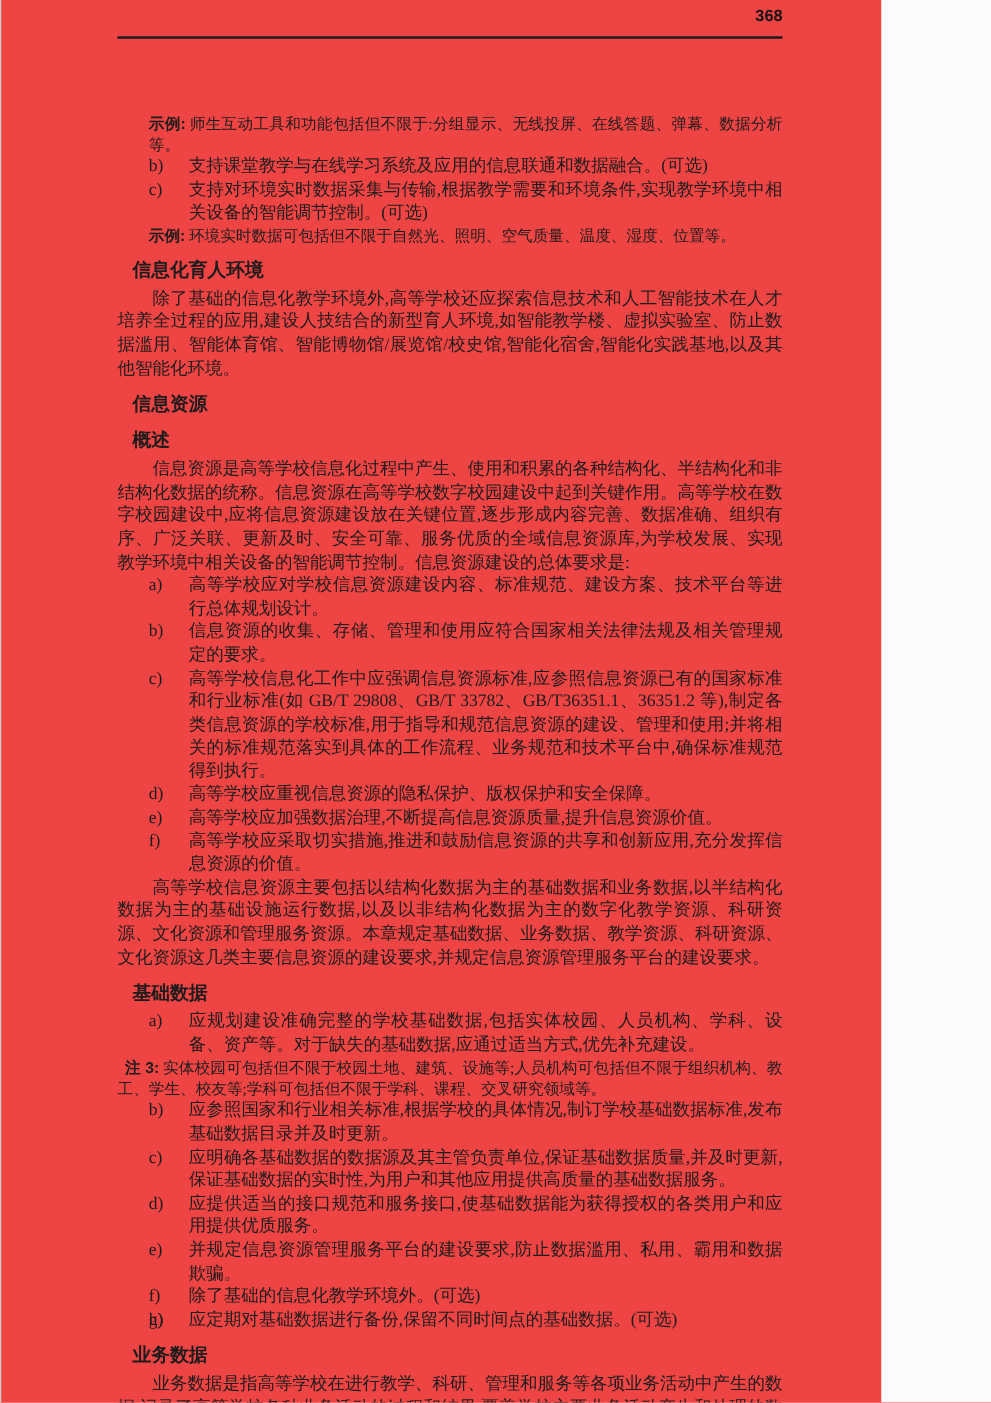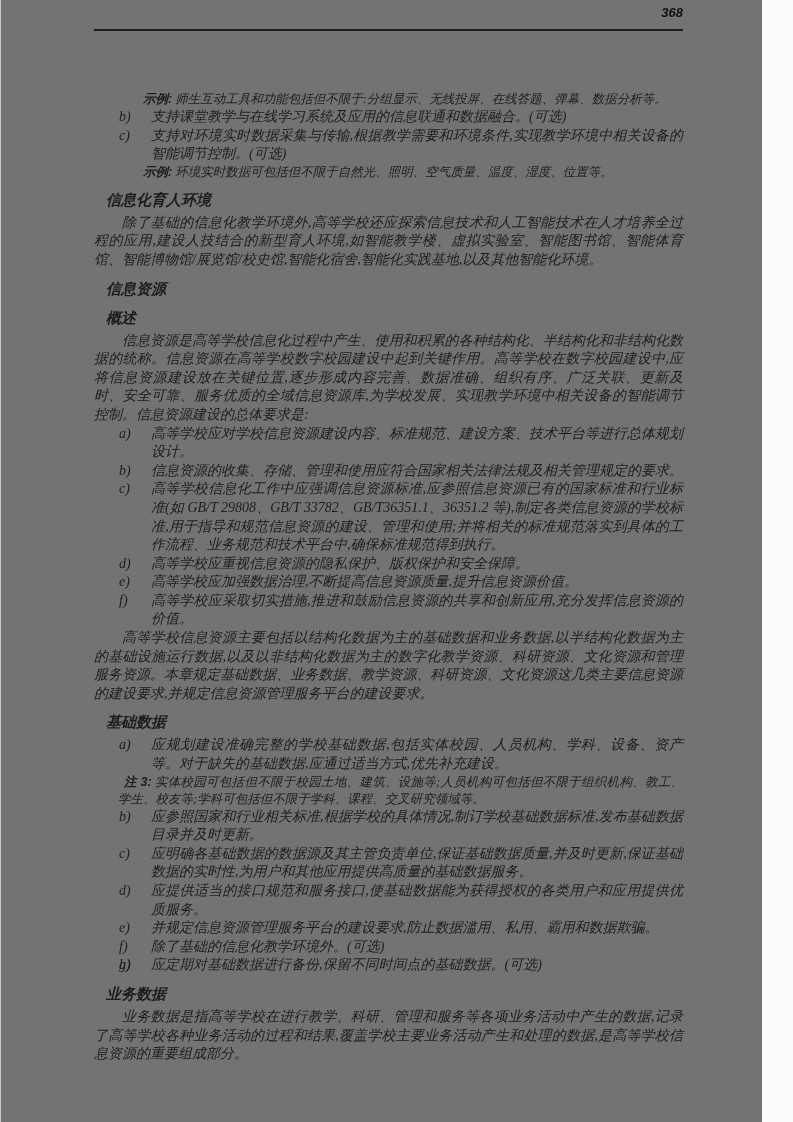--- a/index.html
+++ b/index.html
@@ -3,27 +3,26 @@
 <meta charset="utf-8">
 <style>
   html, body { margin: 0; padding: 0; }
   body {
     width: 793px; height: 1122px;
     background: #fbfbfb;
     font-family: "Liberation Serif", "DejaVu Serif", serif;
   }
   .page {
     position: relative;
-    width: 762px; height: 1122px;
-    background: #737373;
+    width: 705px; height: 1122px;
+    background: #ef4444;
     border-left: 1px solid #c9c9c9;
     box-sizing: border-box;
     color: #1c1c1c;
     overflow: hidden;
-    font-style: italic;
   }
   .header { padding: 5px 79px 0 93px; }
   .page-num {
     text-align: right;
     font-family: "Liberation Sans", "DejaVu Sans", sans-serif;
     font-weight: 700;
     font-size: 13px;
     line-height: 15px;
     color: #111;
   }
@@ -44,21 +43,21 @@
     font-family: "Liberation Sans", "DejaVu Sans", sans-serif;
     font-weight: 700;
     font-size: 15px;
     line-height: 20px;
     margin: 9px 0 4px 12px;
     text-align: left;
     text-indent: 0;
   }
   .list-item { position: relative; padding-left: 57px; }
   .item-label { position: absolute; left: 25px; top: 0; }
-  .note { font-size: 12.5px; line-height: 17px; margin-left: 24px; }
+  .note { font-size: 12.5px; line-height: 17px; }
   .note-indented { padding-left: 25px; }
   .note-flush { text-indent: 6px; }
   .note-label {
     font-family: "Liberation Sans", "DejaVu Sans", sans-serif;
     font-weight: 700;
     padding-right: 3px;
   }
 </style>
 </head>
 <body>
@@ -67,21 +66,21 @@
   <div class="header">
     <div class="page-num">368</div>
     <div class="rule"></div>
   </div>
   <div class="page-body">
       <div class="note note-indented"><span class="note-label">示例:</span><span>师生互动工具和功能包括但不限于:分组显示、无线投屏、在线答题、弹幕、数据分析等。</span></div>
       <div class="list-item"><span class="item-label">b)</span><span>支持课堂教学与在线学习系统及应用的信息联通和数据融合。(可选)</span></div>
       <div class="list-item"><span class="item-label">c)</span><span>支持对环境实时数据采集与传输,根据教学需要和环境条件,实现教学环境中相关设备的智能调节控制。(可选)</span></div>
       <div class="note note-indented"><span class="note-label">示例:</span><span>环境实时数据可包括但不限于自然光、照明、空气质量、温度、湿度、位置等。</span></div>
       <div class="heading">信息化育人环境</div>
-      <p class="para">除了基础的信息化教学环境外,高等学校还应探索信息技术和人工智能技术在人才培养全过程的应用,建设人技结合的新型育人环境,如智能教学楼、虚拟实验室、智能图书馆、智能体育馆、智能博物馆/展览馆/校史馆,智能化宿舍,智能化实践基地,以及其他智能化环境。</p>
+      <p class="para">除了基础的信息化教学环境外,高等学校还应探索信息技术和人工智能技术在人才培养全过程的应用,建设人技结合的新型育人环境,如智能教学楼、虚拟实验室、防止数据滥用、智能体育馆、智能博物馆/展览馆/校史馆,智能化宿舍,智能化实践基地,以及其他智能化环境。</p>
       <div class="heading">信息资源</div>
       <div class="heading">概述</div>
       <p class="para">信息资源是高等学校信息化过程中产生、使用和积累的各种结构化、半结构化和非结构化数据的统称。信息资源在高等学校数字校园建设中起到关键作用。高等学校在数字校园建设中,应将信息资源建设放在关键位置,逐步形成内容完善、数据准确、组织有序、广泛关联、更新及时、安全可靠、服务优质的全域信息资源库,为学校发展、实现教学环境中相关设备的智能调节控制。信息资源建设的总体要求是:</p>
       <div class="list-item"><span class="item-label">a)</span><span>高等学校应对学校信息资源建设内容、标准规范、建设方案、技术平台等进行总体规划设计。</span></div>
       <div class="list-item"><span class="item-label">b)</span><span>信息资源的收集、存储、管理和使用应符合国家相关法律法规及相关管理规定的要求。</span></div>
       <div class="list-item"><span class="item-label">c)</span><span>高等学校信息化工作中应强调信息资源标准,应参照信息资源已有的国家标准和行业标准(如 GB/T 29808、GB/T 33782、GB/T36351.1、36351.2 等),制定各类信息资源的学校标准,用于指导和规范信息资源的建设、管理和使用;并将相关的标准规范落实到具体的工作流程、业务规范和技术平台中,确保标准规范得到执行。</span></div>
       <div class="list-item"><span class="item-label">d)</span><span>高等学校应重视信息资源的隐私保护、版权保护和安全保障。</span></div>
       <div class="list-item"><span class="item-label">e)</span><span>高等学校应加强数据治理,不断提高信息资源质量,提升信息资源价值。</span></div>
       <div class="list-item"><span class="item-label">f)</span><span>高等学校应采取切实措施,推进和鼓励信息资源的共享和创新应用,充分发挥信息资源的价值。</span></div>
       <p class="para">高等学校信息资源主要包括以结构化数据为主的基础数据和业务数据,以半结构化数据为主的基础设施运行数据,以及以非结构化数据为主的数字化教学资源、科研资源、文化资源和管理服务资源。本章规定基础数据、业务数据、教学资源、科研资源、文化资源这几类主要信息资源的建设要求,并规定信息资源管理服务平台的建设要求。</p>

